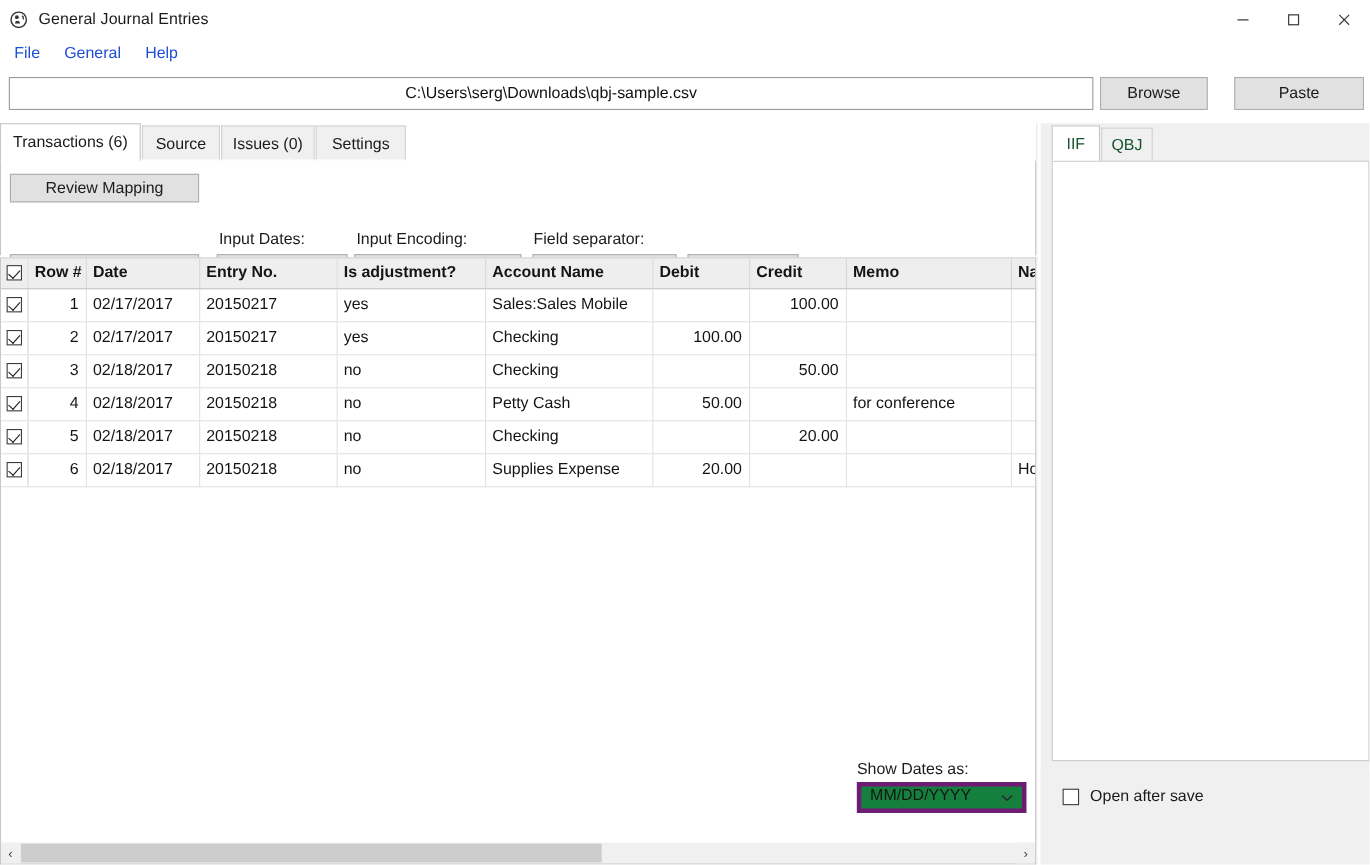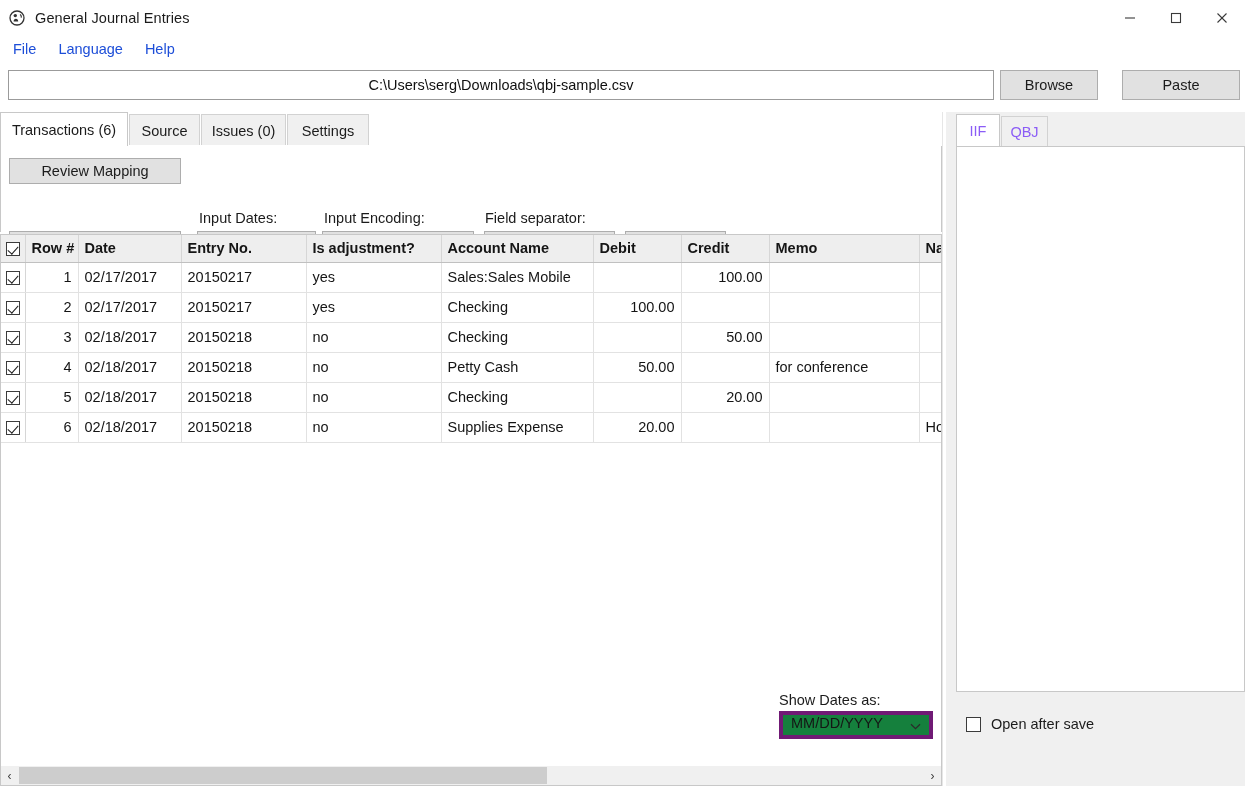--- a/index.html
+++ b/index.html
@@ -158,21 +158,21 @@
   .showdates-combo {
     position:absolute; left:779px; top:711px; width:154px; height:28px;
     background:#15803d; border:4px solid #701a75; display:flex; 
     padding-left:8px; font-size:14.5px; color:#151515;
   }
 
   
   .rightpane { position:absolute; left:946px; top:112px; width:299px; height:674px; background:#f0f0f0; }
   .rtab {
     position:absolute; top:4px; height:30px; display:flex; align-items:center; justify-content:center;
-    font-size:14.5px; color:#8b5cf6; background:#f0f0f0; border:1px solid #d2d2d2; border-bottom:none;
+    font-size:14.5px; color:#14532d; background:#f0f0f0; border:1px solid #d2d2d2; border-bottom:none;
   }
   .rtab.active { background:#ffffff; border-color:#c8c8c8; top:2px; height:32px; z-index:3; }
   .rpanel-body {
     position:absolute; left:10px; top:34px; width:289px; height:546px;
     background:#ffffff; border:1px solid #c8c8c8;
   }
   .rfooter { position:absolute; left:0; top:590px; width:299px; height:84px; background:#f0f0f0; }
   .openafter { position:absolute; left:20px; top:14px; display:flex; align-items:center; }
   .openafter .sq {
     width:15px; height:15px; border:1.5px solid #3b3b3b; background:#ffffff; display:inline-block;
@@ -217,21 +217,21 @@
         <svg width="12" height="12" viewBox="0 0 12 12">
             <line x1="1.5" y1="1.5" x2="10.5" y2="10.5" stroke="#3a3a3a" stroke-width="1.1"></line>
             <line x1="10.5" y1="1.5" x2="1.5" y2="10.5" stroke="#3a3a3a" stroke-width="1.1"></line>
           </svg>
       </button>
     </div>
   </div>
 
   <div class="menubar">
     <div class="menu-item">File</div>
-    <div class="menu-item">Language</div>
+    <div class="menu-item">General</div>
     <div class="menu-item">Help</div>
   </div>
 
   <div class="pathrow">
     <input class="path-input" type="text" value="C:\Users\serg\Downloads\qbj-sample.csv" style="">
     <button class="pbtn browse">Browse</button>
     <button class="pbtn paste">Paste</button>
   </div>
 
   <div class="leftpane">

